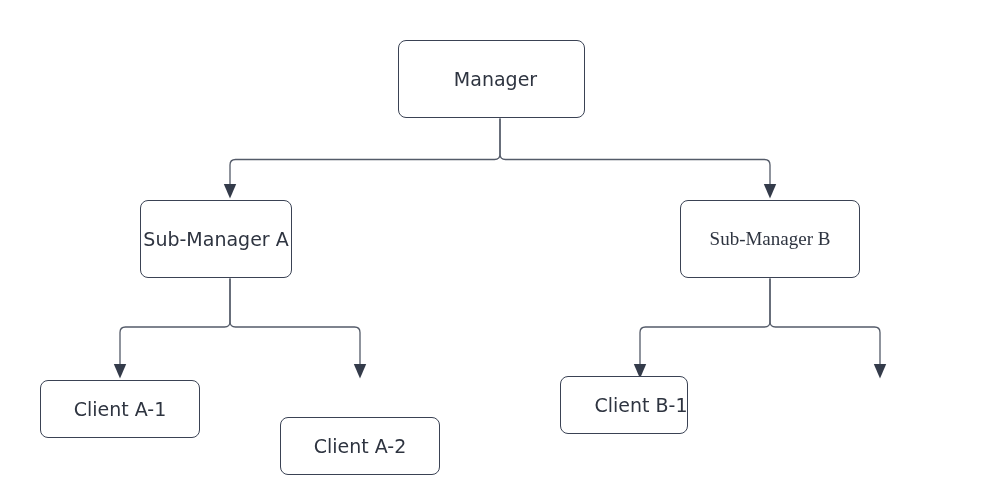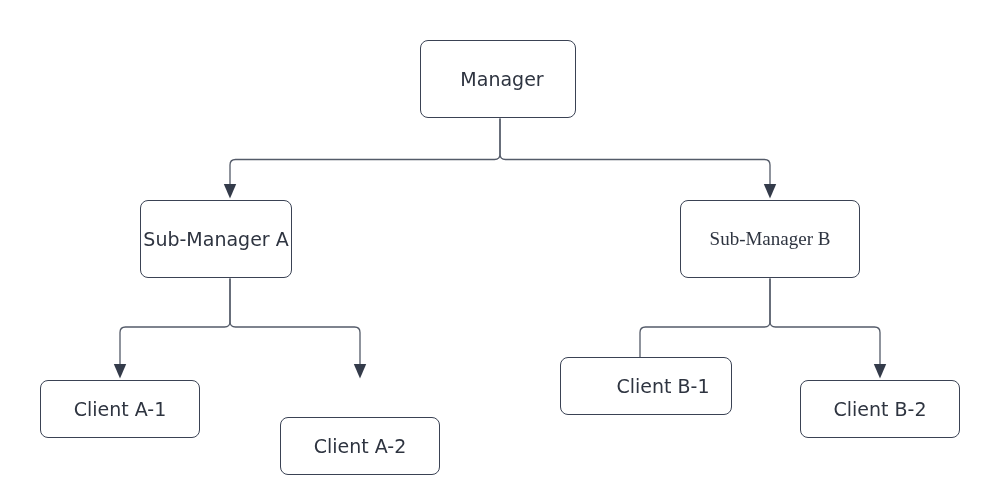--- a/index.html
+++ b/index.html
@@ -43,26 +43,26 @@
     display: flex;
     align-items: center;
     justify-content: center;
   }
   .node-label {
     color: var(--text);
     font-size: 19px;
     line-height: 1.2;
     white-space: nowrap;
   }
-  .pos-manager   { left: 420px; top: 40px;  width: 156px; height: 78px; padding-left: 8px; }
+  .pos-manager   { left: 398px; top: 40px;  width: 187px; height: 78px; padding-left: 8px; }
   .pos-sub-a     { left: 140px; top: 200px; width: 152px; height: 78px; }
   .pos-sub-b     { left: 680px; top: 200px; width: 180px; height: 78px; font-family: Liberation Serif, serif; }
   .pos-client-a1 { left: 40px;  top: 380px; width: 160px; height: 58px; }
   .pos-client-a2 { left: 280px; top: 380px; width: 160px; height: 58px; margin-top: 37px; }
-  .pos-client-b1 { left: 560px; top: 357px; width: 172px; height: 58px; padding-left: 34px; }
+  .pos-client-b1 { left: 560px; top: 376px; width: 128px; height: 58px; padding-left: 34px; }
   .pos-client-b2 { left: 800px; top: 380px; width: 160px; height: 58px; }
 </style>
 </head>
 <body>
 
 <div class="canvas">
 
   <svg class="edge-layer" viewBox="0 0 1000 480" xmlns="http://www.w3.org/2000/svg">
 
     <path d="M 500 118.5 L 500 154 Q 500 159.5 494.5 159.5 L 235.5 159.5 Q 230 159.5 230 165 L 230 184"></path>
@@ -101,17 +101,14 @@
   </div>
 
   <div class="node pos-client-a2">
     <span class="node-label">Client A-2</span>
   </div>
 
   <div class="node pos-client-b1">
     <span class="node-label">Client B-1</span>
   </div>
 
-  <div class="node pos-client-b2">
-    <span class="node-label">Client B-2</span>
-  </div>
 
 </div>
 
 </body></html>

